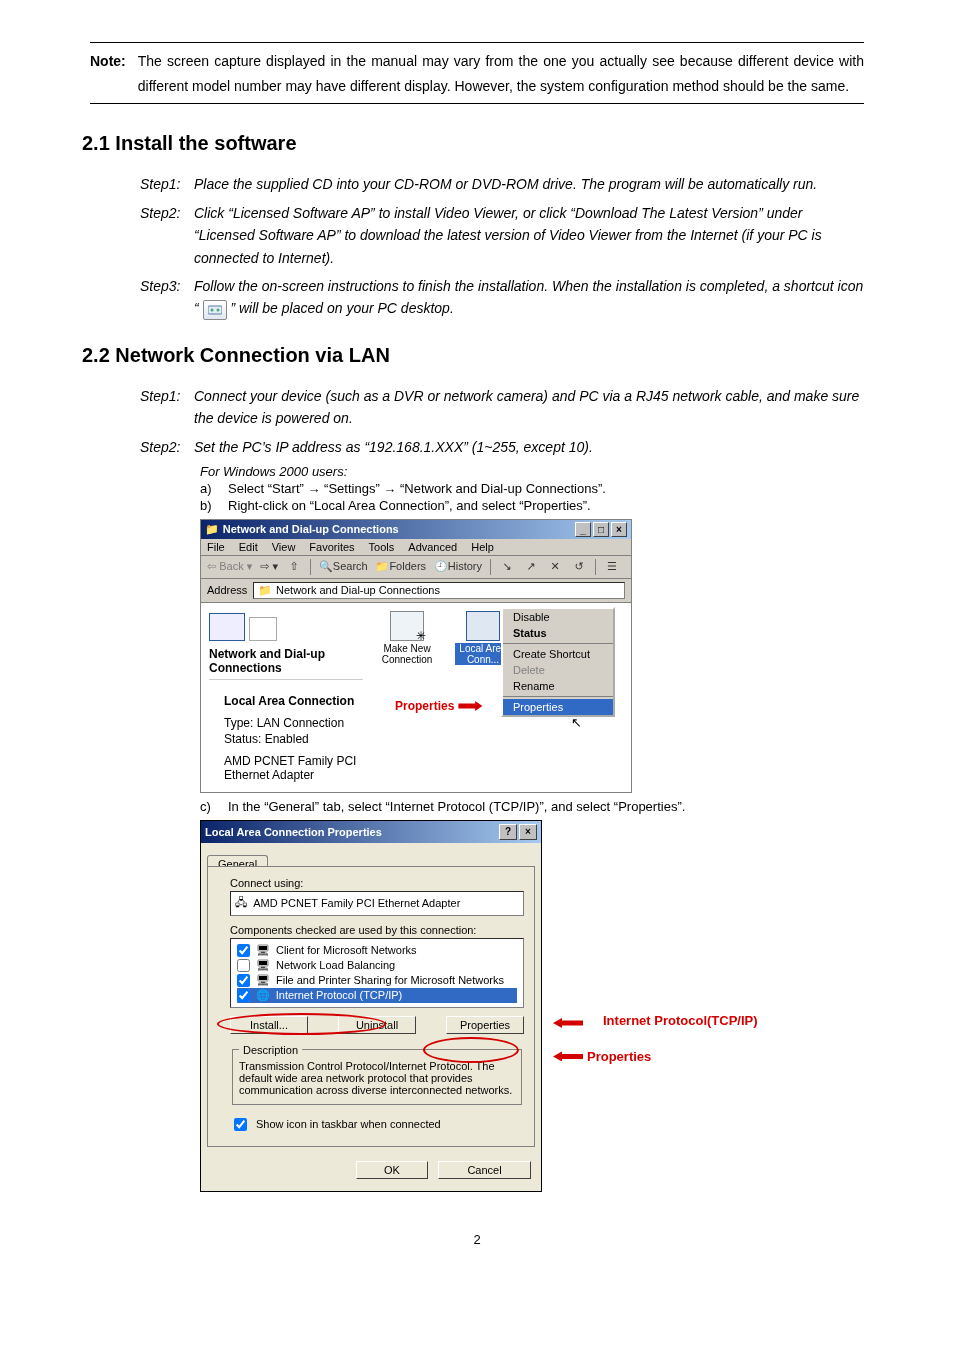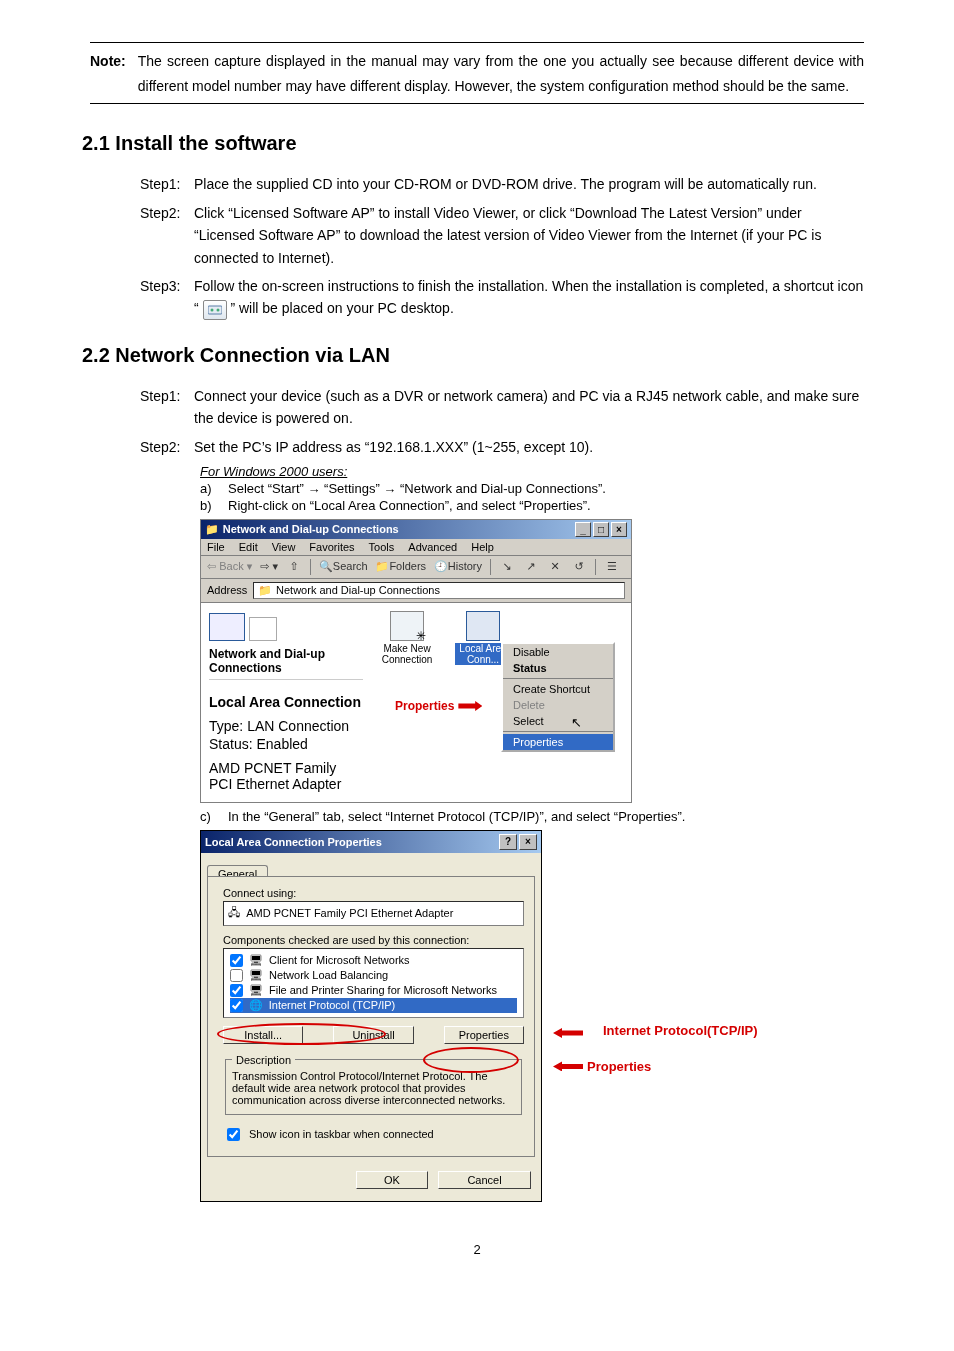--- a/index.html
+++ b/index.html
@@ -65,20 +65,21 @@
 }
 
 
 .steps{
  margin-left:50px;
  line-height:1.6;
 }
 .step{
  display:flex;
  margin-bottom:6px;
+ font-style:italic;
 }
 .step-label{
  flex:0 0 54px;
 }
 .step-body{flex:1;}
 .step-body .inline-icon{
  display:inline-flex;
  vertical-align:middle;
  width:22px;height:18px;
  border:1px solid #888;
@@ -93,21 +94,21 @@
 .sublist{
  margin-left:110px;
 }
 .sublist .itm{
  display:flex;
  gap:10px;
  margin:2px 0;
  font-size:13px;
 }
 .sublist .lab{flex:0 0 18px;}
-.underline{text-decoration:underline;font-style:italic;}
+.underline{font-style:italic;}
 .indent-note{margin-left:110px;font-size:13px;}
 
 
 .win2k{
  width:430px;
  margin:6px 0 6px 110px;
  border:1px solid #808080;
  background:#fff;
  font-size:11px;
  font-family:Tahoma,Arial,sans-serif;
@@ -158,21 +159,21 @@
  display:flex;
  background:#fff;
  min-height:130px;
 }
 .win2k .left{
  width:170px;
  padding:10px 8px;
  box-sizing:border-box;
 }
 .win2k .left .netdial-title{font-weight:bold;font-size:12px;margin-top:6px;}
-.win2k .left-sub{font-size:14px;margin-top:14px;}
+.win2k .left-sub{font-size:12px;margin-top:14px;margin-left:15px;}
 .win2k .right{
  flex:1;
  padding:8px;
  display:flex;
  gap:20px;align-items:flex-start;
 }
 .conn-icon{
  display:flex;flex-direction:column;align-items:center;gap:2px;
  font-size:10px;text-align:center;
  width:56px;
@@ -234,21 +235,21 @@
  background:var(--dialog-bg);
  border:1px solid #808080;border-bottom:none;
  padding:2px 10px;
  border-radius:3px 3px 0 0;
  position:relative;top:6px;
 }
 .xp-dialog .panel{
  margin:0 6px 6px 6px;
  border:1px solid #808080;
  background:var(--dialog-bg);
- padding:10px 10px 12px 15px;
+ padding:10px 10px 12px 22px;
 }
 .xp-dialog .field{
  background:#fff;border:1px inset #808080;padding:2px 4px;margin-top:2px;
  display:flex;gap:6px;align-items:center;
 }
 .xp-dialog .btn{
  background:var(--dialog-bg);
  border:1px solid #404040;
  border-top-color:#fff;border-left-color:#fff;
  padding:2px 10px;
@@ -431,27 +432,27 @@
          <div class="ic">
               <span style="position:absolute;right:-3px;bottom:-3px;font-size:12px;">✳</span>
             </div>
          <div class="label">Make New Connection</div>
        </div>
        <div class="conn-icon sel">
          <div class="ic" style="border-color:#2a5a9a;background:#dfe7f3;"></div>
          <div class="label">Local Area Conn...</div>
        </div>
 
-       <div class="ctxmenu" style="left:130px;top:4px;margin-top:35px;">
+       <div class="ctxmenu" style="left:130px;top:4px;">
          <div class="mi">Disable</div>
          <div class="mi" style="font-weight:bold">Status</div>
          <hr>
          <div class="mi">Create Shortcut</div>
          <div class="mi disabled">Delete</div>
-         <div class="mi">Select</div>
+         <div class="mi">Rename</div>
          <hr>
          <div class="mi sel">Properties</div>
        </div>
 
        <div style="position:absolute;left:24px;top:96px;display:flex;align-items:center;gap:4px;">
          <span class="red-callout">Properties</span>
          <span class="red-arrow"></span>
        </div>
 
        <div style="position:absolute;left:200px;top:112px;font-size:13px;">↖</div>

